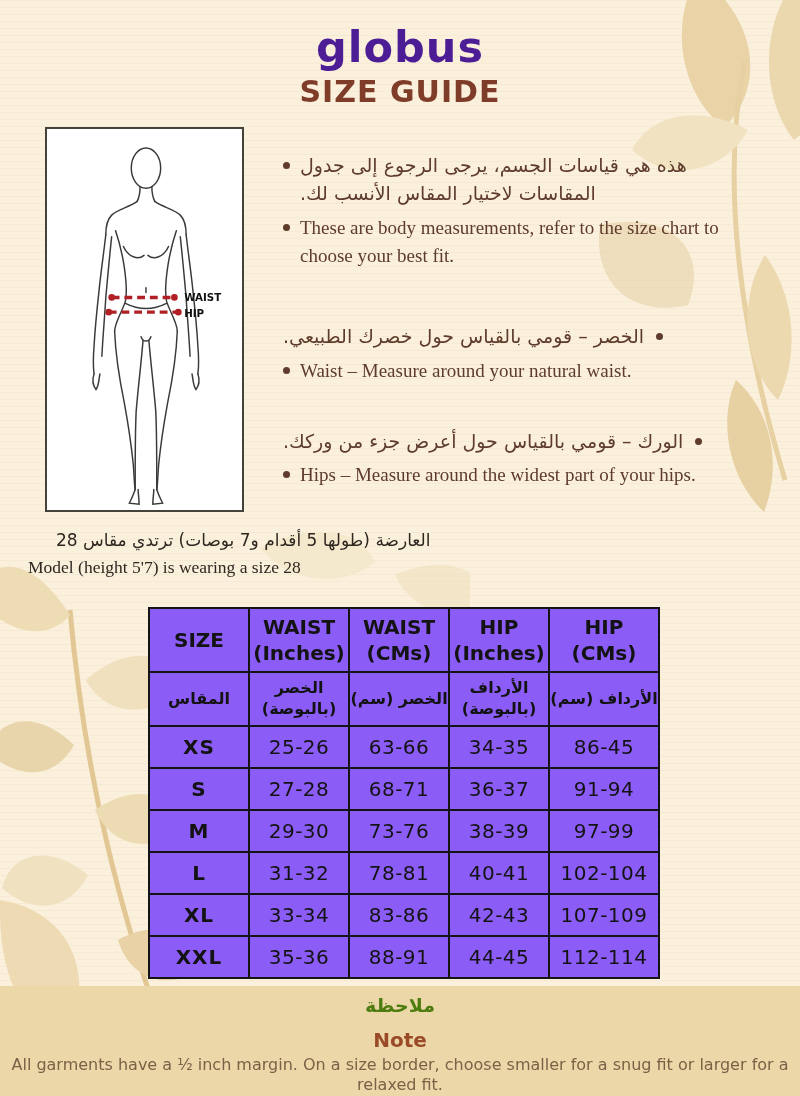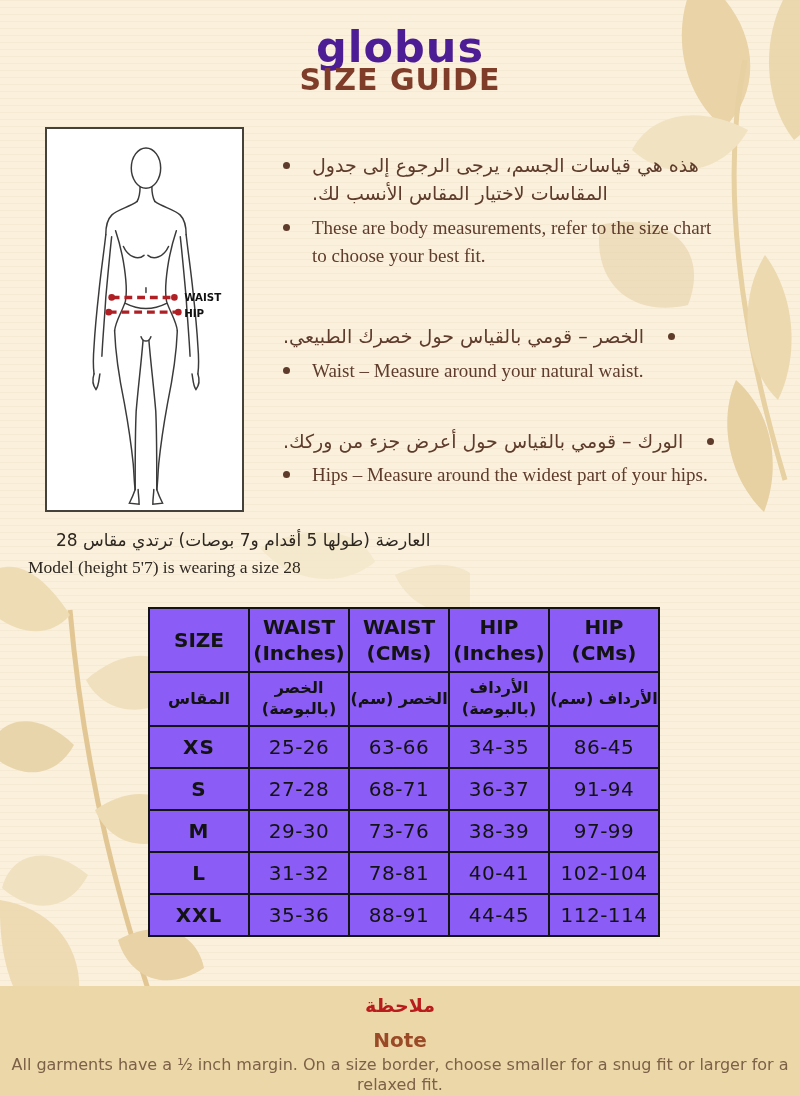--- a/index.html
+++ b/index.html
@@ -18,36 +18,36 @@
   .deco-tr{right:0;top:0;}
   .deco-bl{left:0;top:520px;}
   .content{position:relative;z-index:1;}
 
   .brand{
     position:absolute;left:0;top:22px;width:100%;
     text-align:center;font-size:43px;font-weight:600;color:#4c1d95;
     letter-spacing:1px;
   }
   .title{
-    position:absolute;left:0;top:62px;width:100%;margin:0;
+    position:absolute;left:0;top:74px;width:100%;margin:0;
     text-align:center;font-size:30px;font-weight:bold;color:#7e3c29;
     letter-spacing:1px;
   }
 
   .figure-box{
     position:absolute;left:45px;top:127px;width:199px;height:385px;
     background:#ffffff;border:2px solid #45423b;box-sizing:border-box;
   }
   .figure-box svg{display:block;width:100%;height:100%;}
 
   .instructions{
     position:absolute;left:283px;top:152px;width:437px;
     margin:0;padding:0;list-style:none;
   }
-  .inst{display:flex;align-items:flex-start;gap:22px;margin:0 0 6px 0;}
+  .inst{display:flex;align-items:flex-start;gap:10px;margin:0 0 6px 0;}
   .inst .dot{flex:none;width:7px;height:7px;border-radius:50%;background:#5e3b2b;margin-top:10px;}
   .inst .txt{color:#5e3b2b;}
   .inst.ar .txt{direction:rtl;text-align:left;font-size:19px;line-height:1.47;}
   .inst.en .txt{font-family:"Liberation Serif", serif;font-size:19px;line-height:1.47;}
   .inst.grow .txt{flex:1 1 auto;}
   .inst.dot-right{justify-content:flex-start;}
   .inst.dot-right .dot{margin-left:2px;}
   .mt1{margin-top:53px;}
   .mt2{margin-top:43px;}
 
@@ -69,21 +69,21 @@
   .size-table thead tr.en-h th span{display:block;}
   .size-table thead tr.ar-h th{height:52px;font-size:16px;font-weight:bold;direction:rtl;line-height:1.3;}
   .size-table thead tr.ar-h th span{display:block;}
   .size-table tbody td{height:40px;font-size:20px;letter-spacing:0.5px;}
   .size-table tbody td.size{font-weight:bold;letter-spacing:1px;}
 
   .note{
     position:absolute;left:0;top:986px;width:800px;height:110px;
     background:#ecd7a9;text-align:center;box-sizing:border-box;padding-top:7px;
   }
-  .note .t-ar{direction:rtl;font-size:19px;font-weight:bold;color:#b91c1c;line-height:1.35;}
+  .note .t-ar{direction:rtl;font-size:19px;font-weight:bold;color:#4d7c0f;line-height:1.35;}
   .note .t-en{font-size:20px;font-weight:bold;color:#9a4a26;line-height:1.25;margin-top:9px;}
   .note .b-ar{direction:rtl;font-size:15px;color:#8a5a33;margin-top:6px;line-height:1.35;}
   .note .b-en{font-size:16px;color:#7c6147;margin-top:2px;line-height:1.3;}
 </style>
 </head>
 <body>
 
 <div class="page">
 
   <svg class="deco deco-tr" width="260" height="540" viewBox="0 0 260 540" aria-hidden="true">
@@ -260,20 +260,27 @@
           <td>97-99</td>
         </tr>
         <tr>
           <td class="size">L</td>
           <td>31-32</td>
           <td>78-81</td>
           <td>40-41</td>
           <td>102-104</td>
         </tr>
         <tr>
+          <td class="size">XL</td>
+          <td>33-34</td>
+          <td>83-86</td>
+          <td>42-43</td>
+          <td>107-109</td>
+        </tr>
+        <tr>
           <td class="size">XXL</td>
           <td>35-36</td>
           <td>88-91</td>
           <td>44-45</td>
           <td>112-114</td>
         </tr>
       </tbody>
     </table>
 
     <div class="note">

